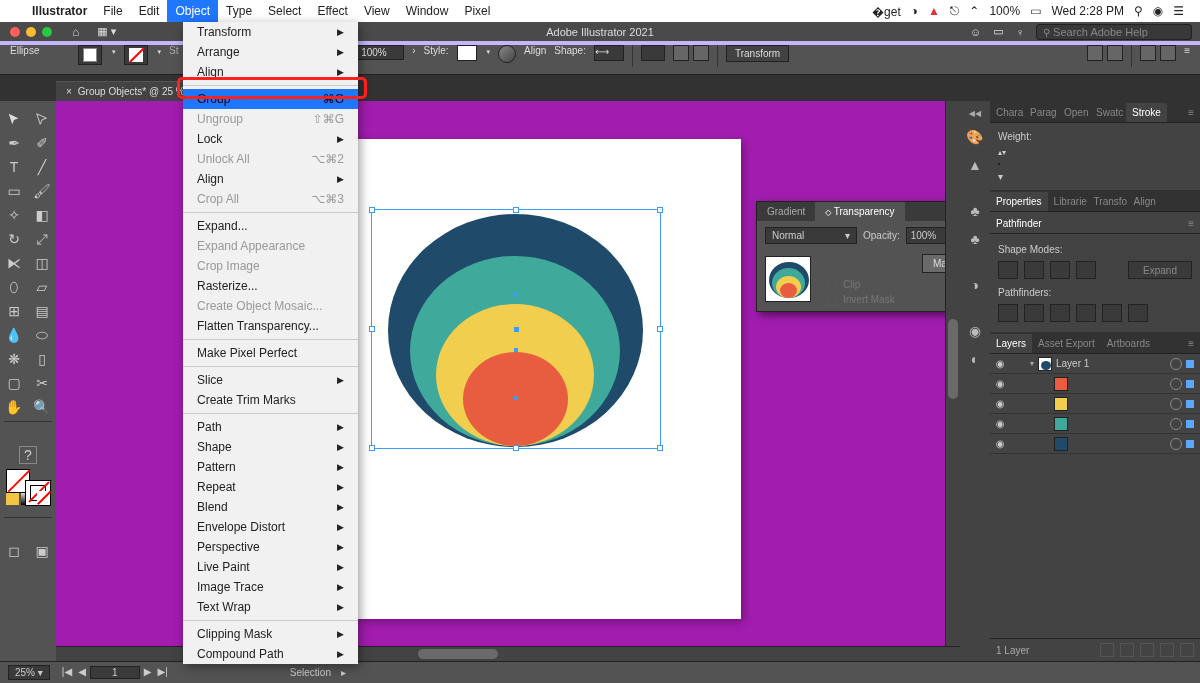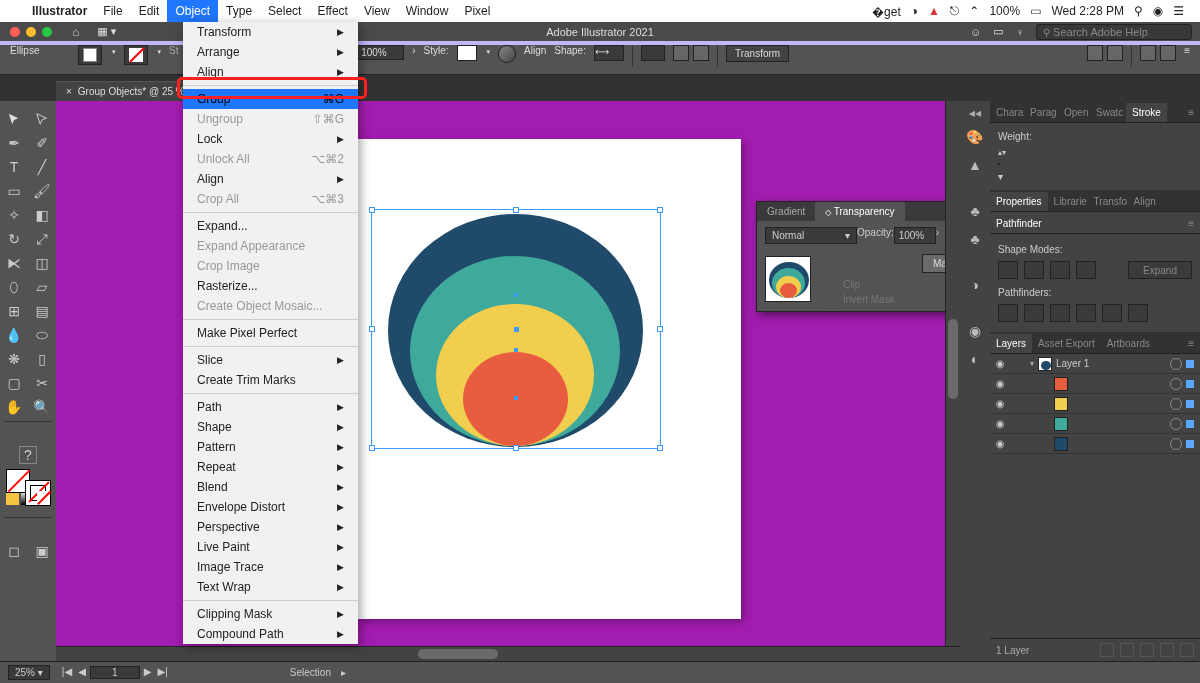--- a/index.html
+++ b/index.html
@@ -93,21 +93,21 @@
 .dropdown .dd-item .arrow{font-size:9px;}
 .dropdown .dd-sep{ height:1px; background:#ccc; margin:3px 0;}
 .dropdown .dd-item.highlighted{ background:#1f76ff; color:#000000;}
 .highlight-ring{ position:absolute; left:177px; top:77px; width:190px; height:22px; border:3px solid #ff2020; border-radius:5px; z-index:60; pointer-events:none;}
 
 
 .float-panel{ position:absolute; left:700px; top:100px; width:248px; background:#535353; border:1px solid #222; box-shadow:3px 3px 8px rgba(0,0,0,0.5); font-size:10px;}
 .float-panel .fp-tabs{display:flex; background:#3a3a3a; color:#aaa;}
 .float-panel .fp-tabs .t{padding:4px 10px;}
 .float-panel .fp-tabs .t.active{background:#535353;color:#fff;}
-.float-panel .fp-row{display:flex;align-items:flex-start;padding:6px 8px;}
+.float-panel .fp-row{display:flex;align-items:center;gap:6px;padding:6px 8px;}
 .fp-select{background:#3a3a3a;border:1px solid #222;padding:2px 6px;flex:0 0 92px;display:flex;justify-content:space-between;}
 .fp-num{background:#3a3a3a;border:1px solid #222;padding:2px 4px;width:42px;}
 .fp-thumb{width:46px;height:46px;background:#fff;margin:6px 8px;display:flex;align-items:center;justify-content:center;position:relative;border:1px solid #222;}
 .fp-thumb .tc{border-radius:50%;position:absolute;}
 .fp-body{display:flex;}
 .fp-opts{flex:1;padding:4px 8px;color:#777;}
 .fp-opts .chk{display:flex;align-items:center;gap:6px;padding:2px 0;}
 .fp-opts .chk .box{width:10px;height:10px;border:1px solid #555;}
 .fp-btn{background:#6a6a6a;color:#ddd;border:1px solid #222;padding:3px 10px;font-size:10px;}
 
@@ -558,20 +558,23 @@
     </div>
     <div class="dd-item disabled">
       <span>Crop Image</span>
     </div>
     <div class="dd-item">
       <span>Rasterize...</span>
     </div>
     <div class="dd-item disabled">
       <span>Create Object Mosaic...</span>
     </div>
+    <div class="dd-item">
+      <span>Flatten Transparency...</span>
+    </div>
     <div class="dd-sep"></div>
     <div class="dd-item">
       <span>Make Pixel Perfect</span>
     </div>
     <div class="dd-sep"></div>
     <div class="dd-item">
       <span>Slice</span>
       <span class="arrow">▶</span>
     </div>
     <div class="dd-item">

